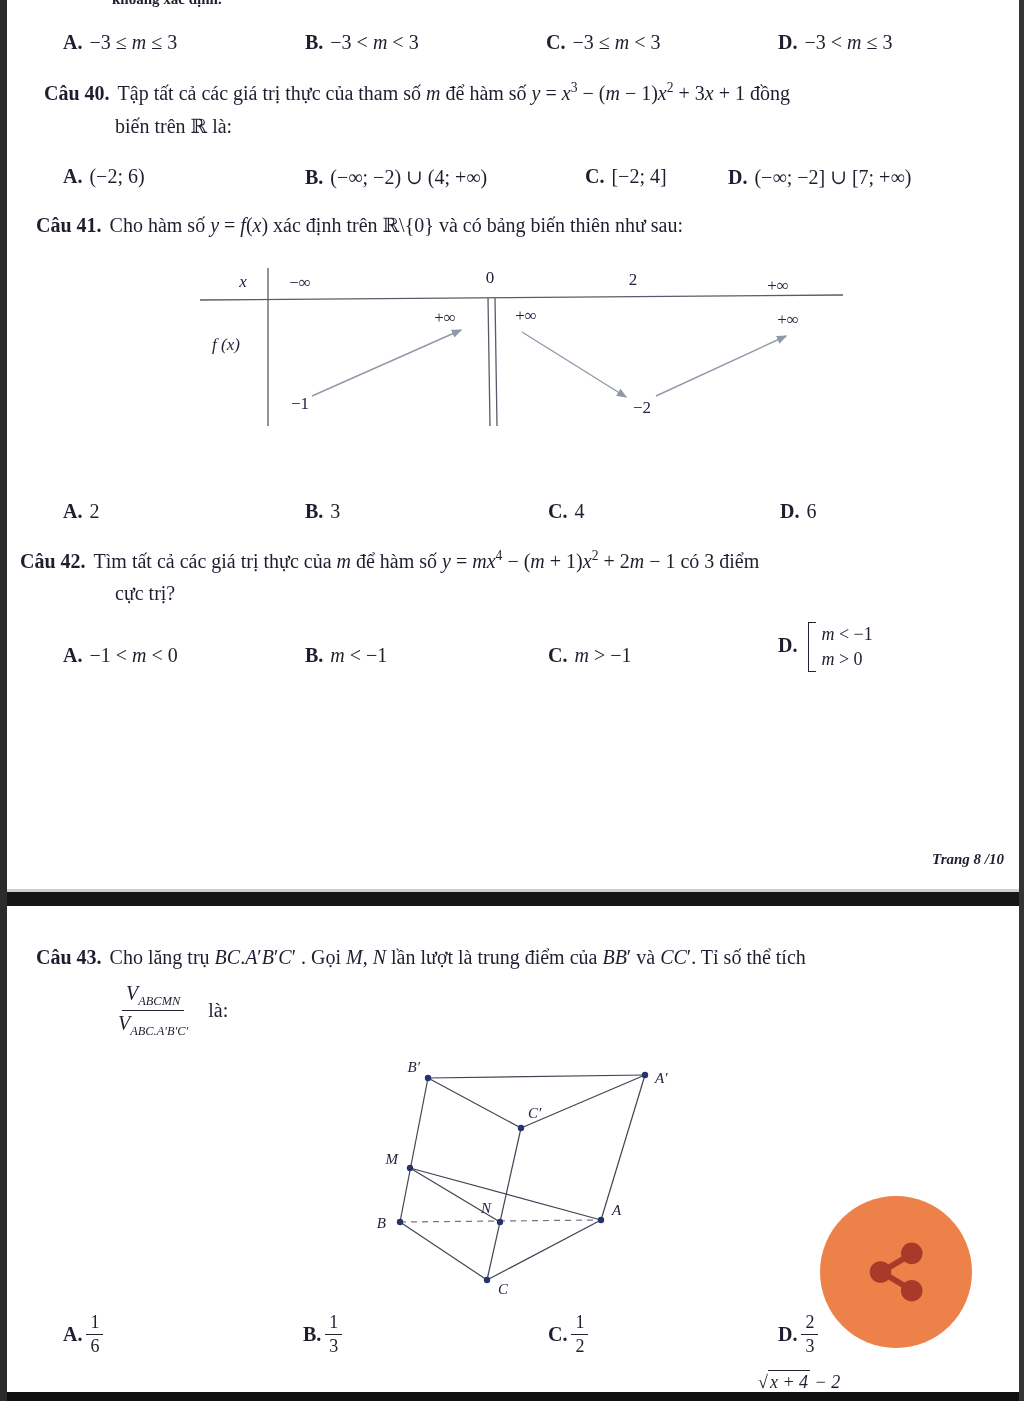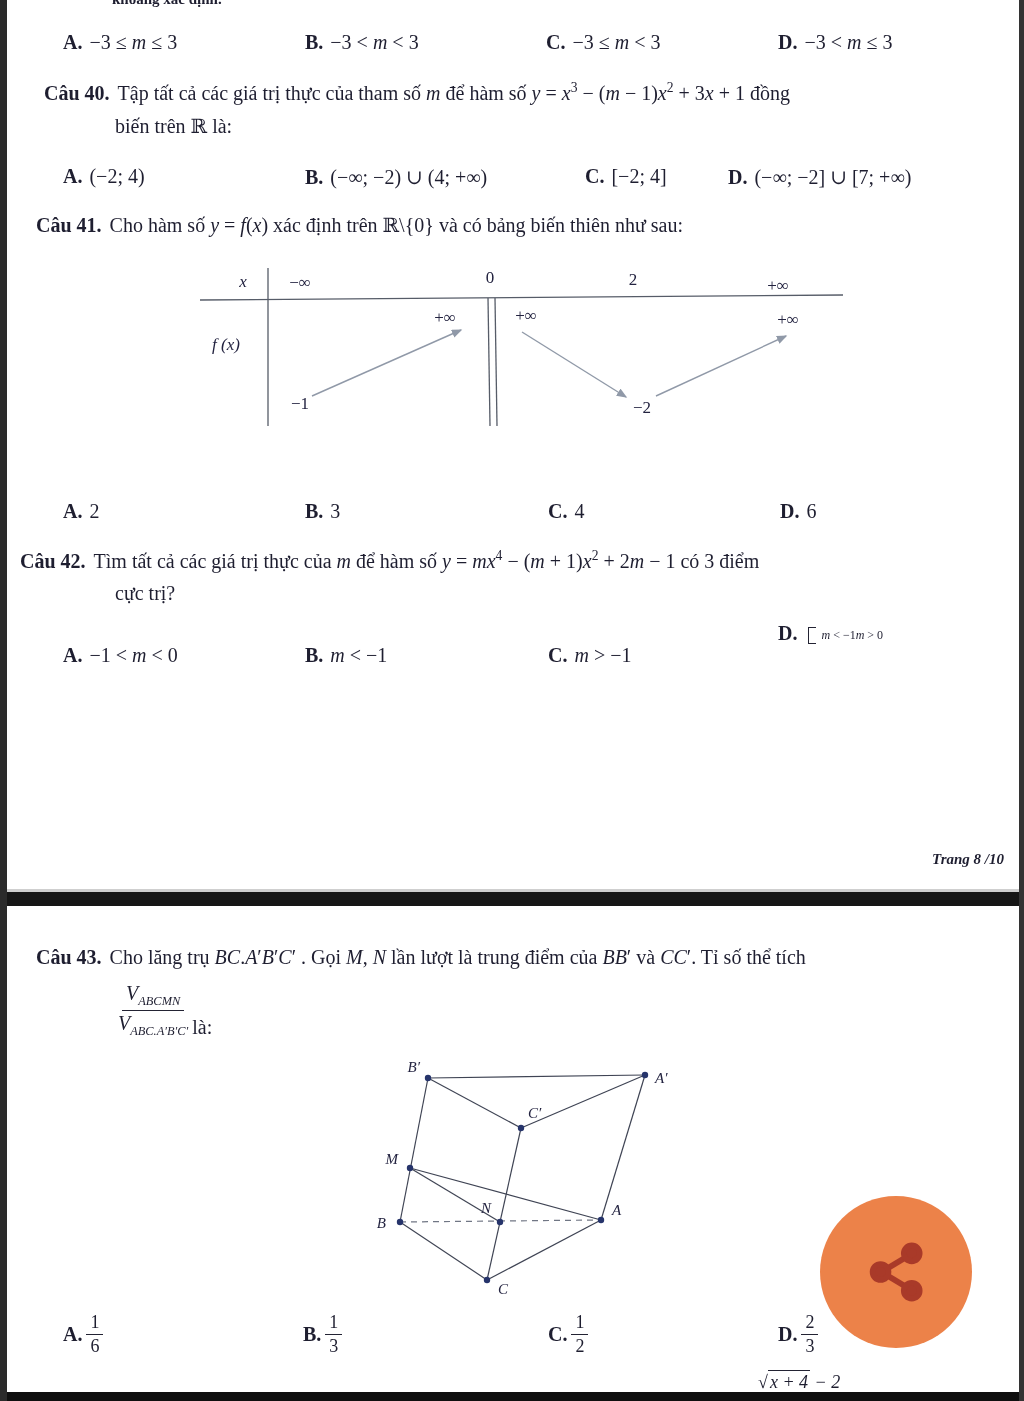--- a/index.html
+++ b/index.html
@@ -22,26 +22,26 @@
   .qline{position:absolute; white-space:nowrap;}
   .qline > b{font-weight:bold; margin-right:8px;}
   sup{font-size:0.68em;}
   sub{font-size:0.62em; font-style:italic;}
   i{font-style:italic;}
   .footer{position:absolute; top:851px; right:20px; font-weight:bold; font-style:italic; font-size:15px;}
   
   .sys{display:inline-flex; align-items:center; vertical-align:middle;}
   .bracket{width:7px; align-self:stretch; border-left:1.8px solid #232333;
            border-top:1.8px solid #232333; border-bottom:1.8px solid #232333; margin:0 5px 0 4px;}
-  .sys-lines{display:inline-flex; flex-direction:row; line-height:1.4; font-size:12px;justify-content:flex-end;}
+  .sys-lines{display:inline-flex; flex-direction:column; line-height:1.4; font-size:18px;justify-content:flex-end;}
   
   .frac{display:inline-flex; flex-direction:column; align-items:center; text-align:center; vertical-align:middle;}
   .frac .num{border-bottom:1.6px solid #232333; padding:0 4px 1px;}
   .frac .den{padding-top:1px;}
-  .qfrac-row{position:absolute; display:flex; align-items:flex-end; gap:4px; font-size:20px;}
+  .qfrac-row{position:absolute; display:flex; align-items:center; gap:20px; font-size:20px;}
   .ansfrac{display:inline-flex; align-items:center;}
   .ansfrac > b{font-weight:bold; margin-right:4px;}
   .ansfrac .frac{font-size:18px;}
   
   .share-btn{position:absolute; left:820px; top:1196px; width:152px; height:152px;
              border-radius:50%; background:#ec8249; display:flex; align-items:center; justify-content:center;
              cursor:pointer;}
   .bottom-frag{position:absolute; left:758px; top:1372px; font-size:18px; white-space:nowrap; font-style:italic;}
   .bottom-frag .over{border-top:1.7px solid #232333; padding:1px 2px; font-style:italic;}
   
@@ -64,21 +64,21 @@
     <span class="ans" style="left:778px"><b>D.</b><span>−3 &lt; <i>m</i> ≤ 3</span></span>
   </div>
 
   <div class="qline" style="left:44px; top:80px">
     <b>Câu 40.</b><span>Tập tất cả các giá trị thực của tham số <i>m</i> để hàm số <i>y</i> = <i>x</i><sup>3</sup> − (<i>m</i> − 1)<i>x</i><sup>2</sup> + 3<i>x</i> + 1 đồng</span>
   </div>
   <div class="qline" style="left:115px; top:114px">
     <span>biến trên ℝ là:</span>
   </div>
   <div class="row" style="top:165px">
-    <span class="ans" style="left:63px"><b>A.</b><span>(−2; 4)</span></span>
+    <span class="ans" style="left:63px"><b>A.</b><span>(−2; 6)</span></span>
     <span class="ans" style="left:305px"><b>B.</b><span>(−∞; −2) ∪ (4; +∞)</span></span>
     <span class="ans" style="left:585px"><b>C.</b><span>[−2; 4]</span></span>
     <span class="ans" style="left:728px"><b>D.</b><span>(−∞; −2] ∪ [7; +∞)</span></span>
   </div>
 
   <div class="qline" style="left:36px; top:213px">
     <b>Câu 41.</b><span>Cho hàm số <i>y</i> = <i>f</i>(<i>x</i>) xác định trên ℝ\{0} và có bảng biến thiên như sau:</span>
   </div>
 
   <svg width="648" height="174" viewBox="0 0 648 174" style="position:absolute; left:198px; top:256px">

